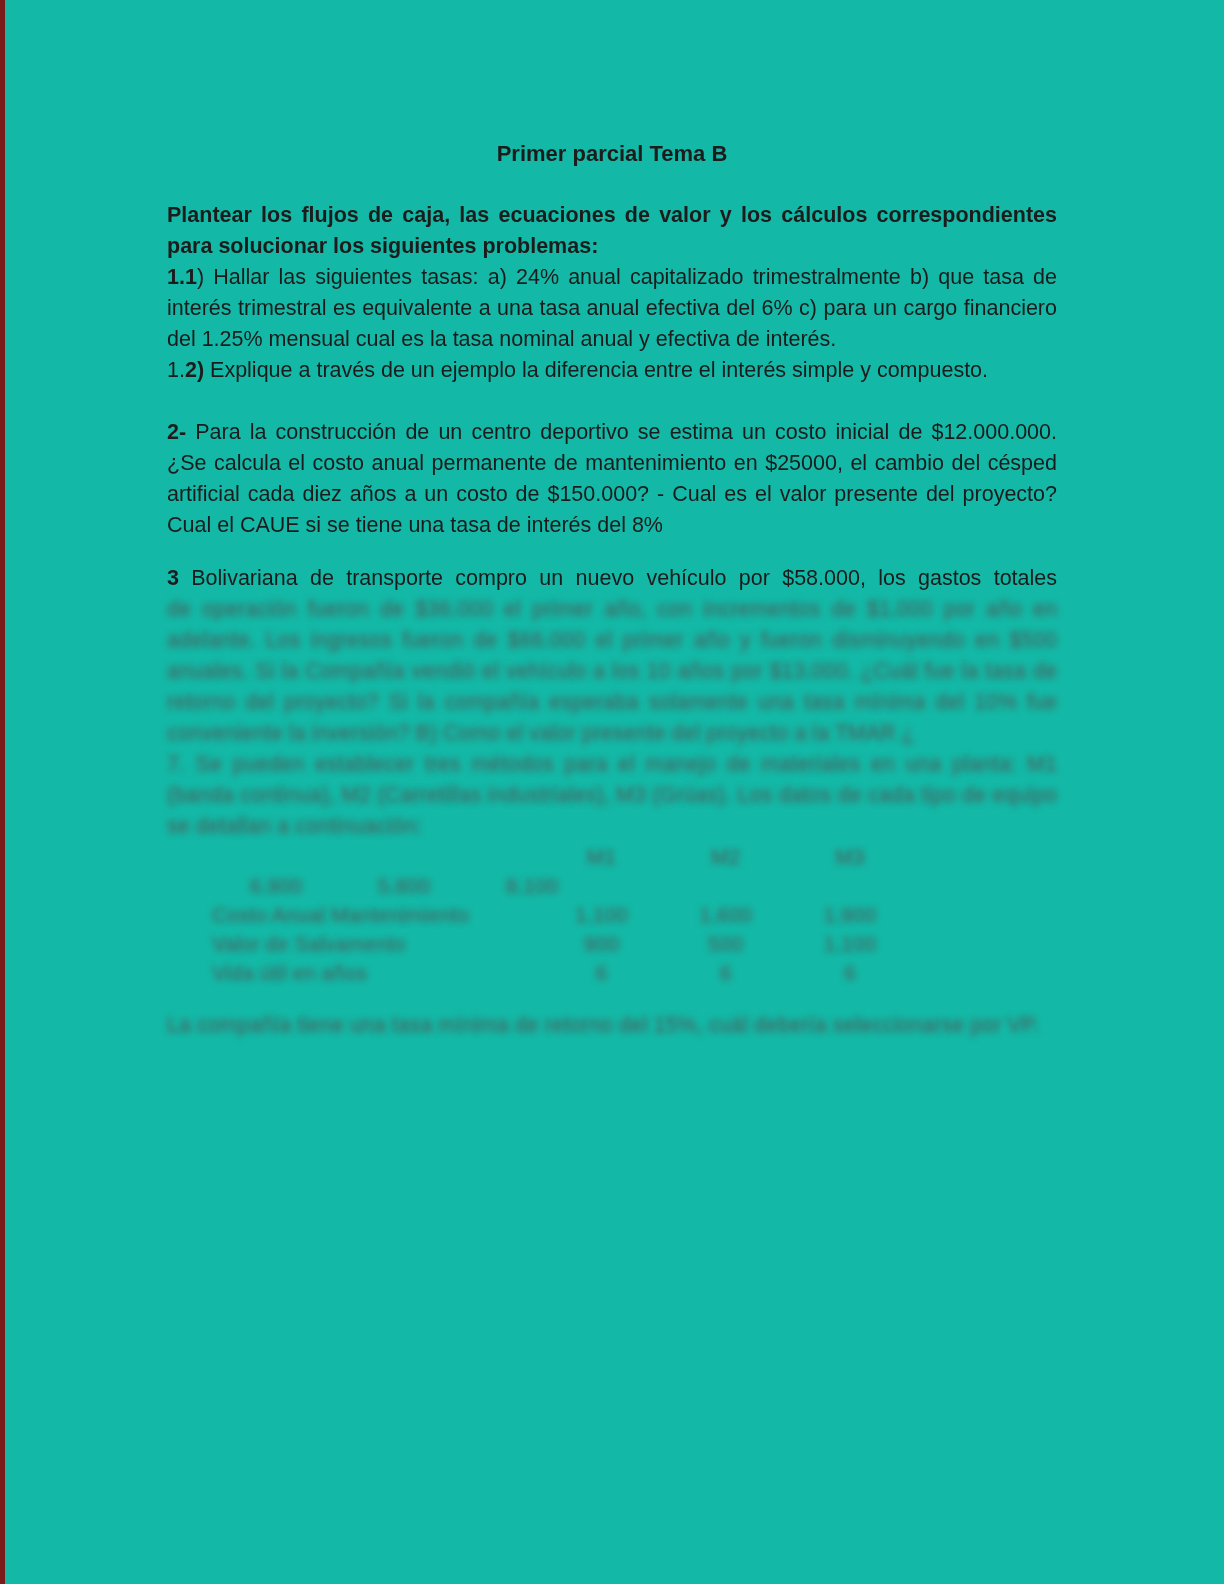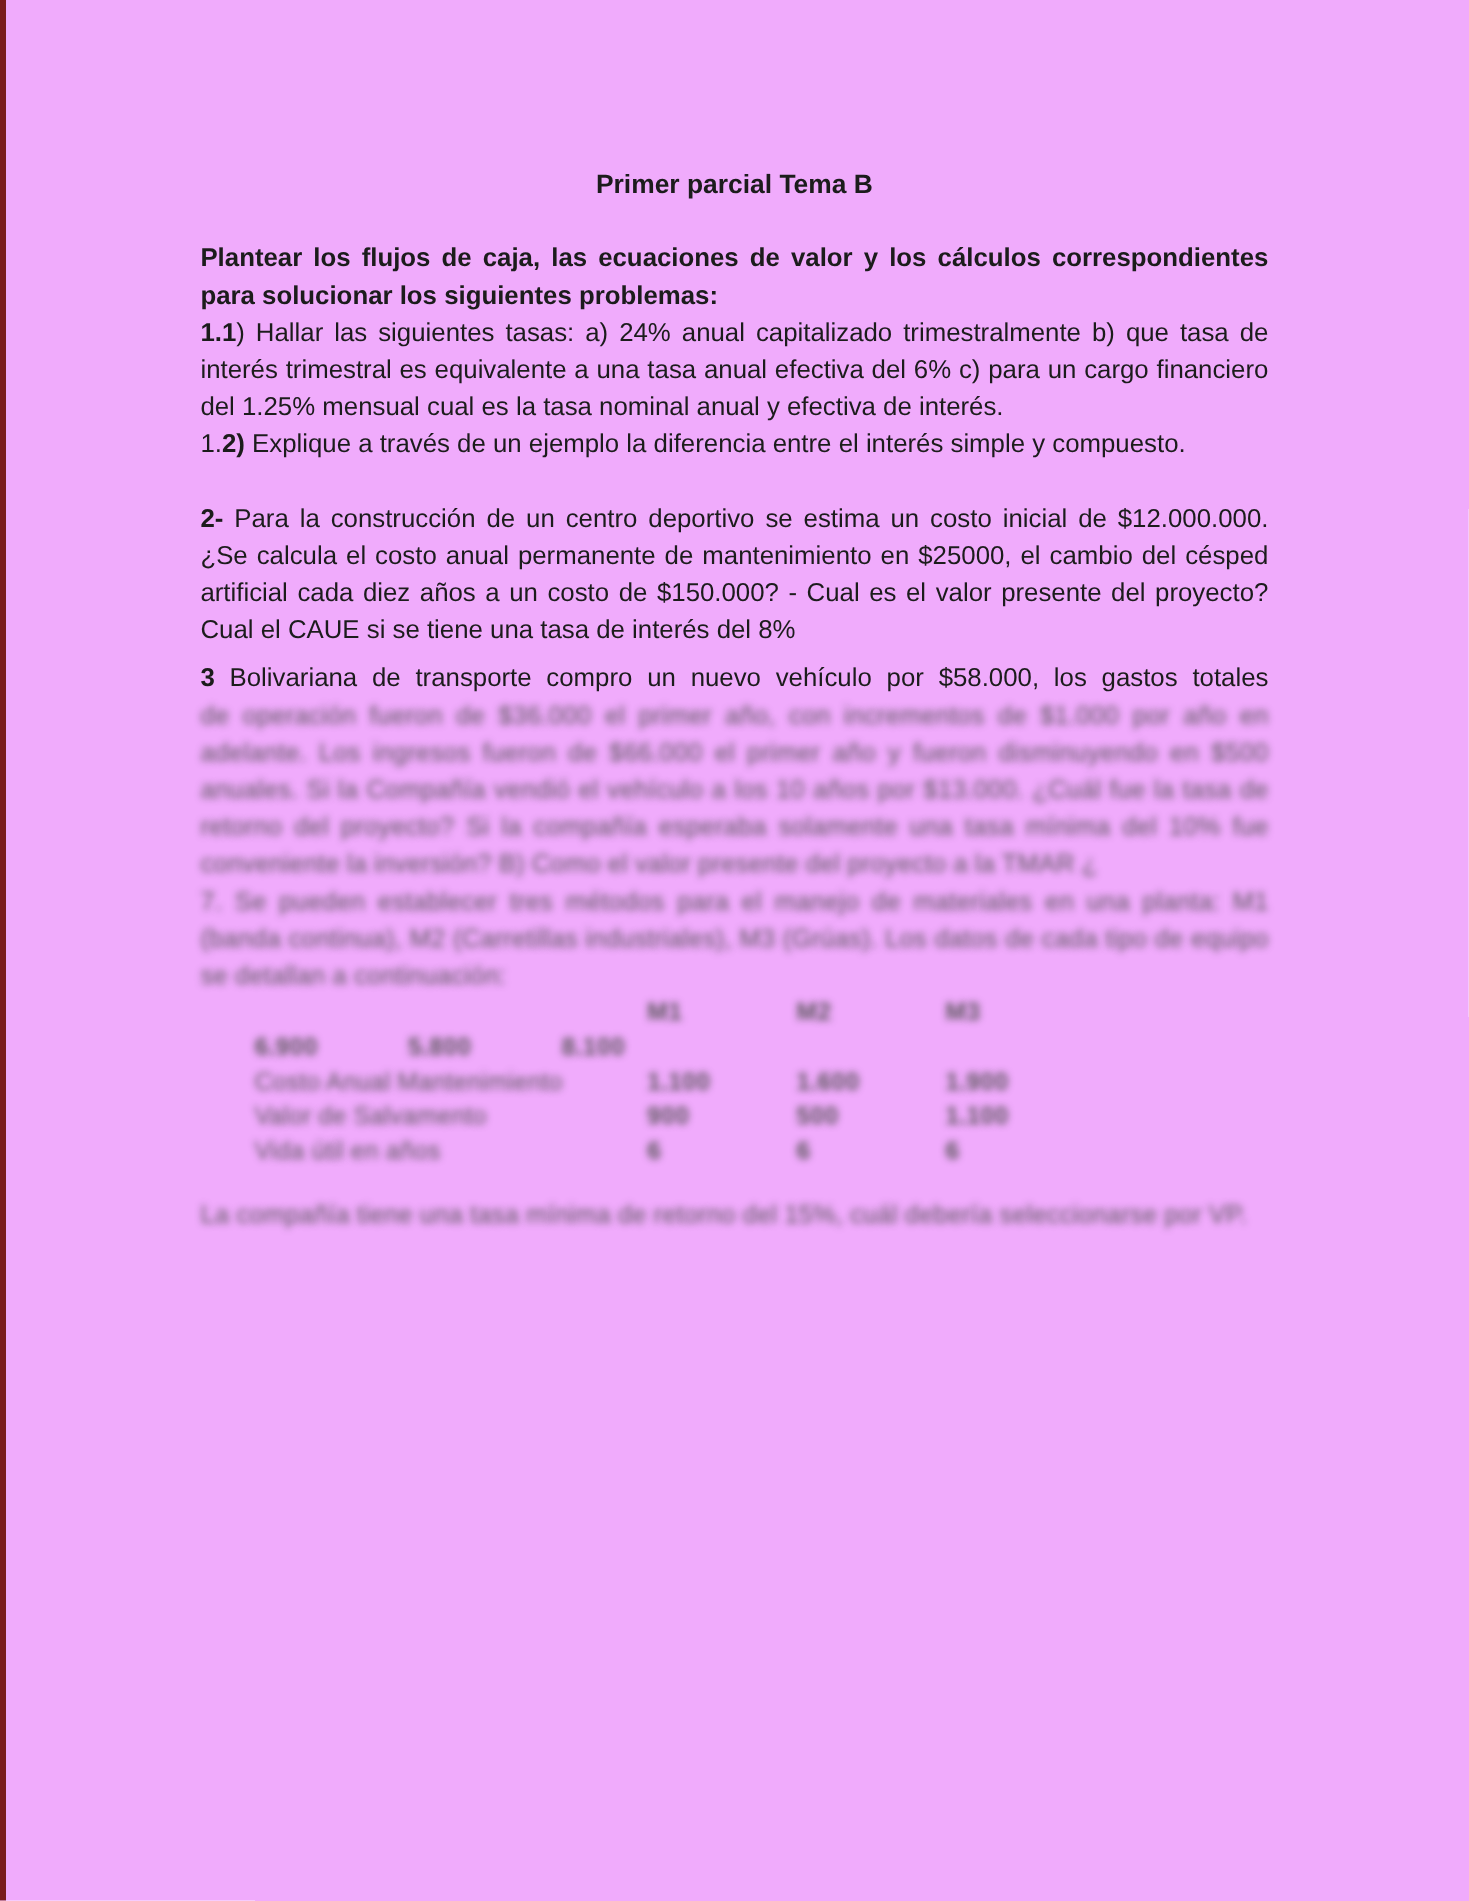--- a/index.html
+++ b/index.html
@@ -4,21 +4,21 @@
 <style>
   html, body {
     margin: 0;
     padding: 0;
     background: #ffffff;
   }
   .page {
     position: relative;
     width: 1224px;
     height: 1584px;
-    background: #f0abfc;
+    background: #14b8a6;
     font-family: "Liberation Sans", sans-serif;
     color: #1c1c1c;
     overflow: hidden;
   }
   .edge-line {
     position: absolute;
     left: 0;
     top: 0;
     width: 5px;
     height: 100%;
@@ -42,41 +42,41 @@
   p.para {
     margin: 0;
     text-align: justify;
   }
   .b { font-weight: bold; }
   .intro {
     font-weight: bold;
     margin-bottom: 20px;
   }
   .block-1 { margin-bottom: 31px; }
-  .block-2 { margin-bottom: 9px; }
+  .block-2 { margin-bottom: 22px; }
   .line-just {
     text-align: justify;
     text-align-last: justify;
   }
   .redacted {
     color: transparent;
     text-shadow: 0 0 6px rgba(82, 82, 82, 0.95);
   }
   .p3-blur { margin-bottom: 17px; }
   .p4-blur { margin-bottom: 24px; }
   .tbl {
     margin-left: 45px;
     width: 700px;
     font-size: 21px;
     line-height: 29px;
     margin-bottom: 23px;
   }
   .tbl-row { display: flex; }
   .tbl-label { width: 337px; }
-  .tbl-val { width: 128px; text-align: left; font-weight: bold; }
+  .tbl-val { width: 128px; text-align: center; }
 </style>
 </head>
 <body>
 
 <div class="page">
   <div class="edge-line"></div>
 
   <div class="content">
 
     <h1 class="doc-title">Primer parcial Tema B</h1>

